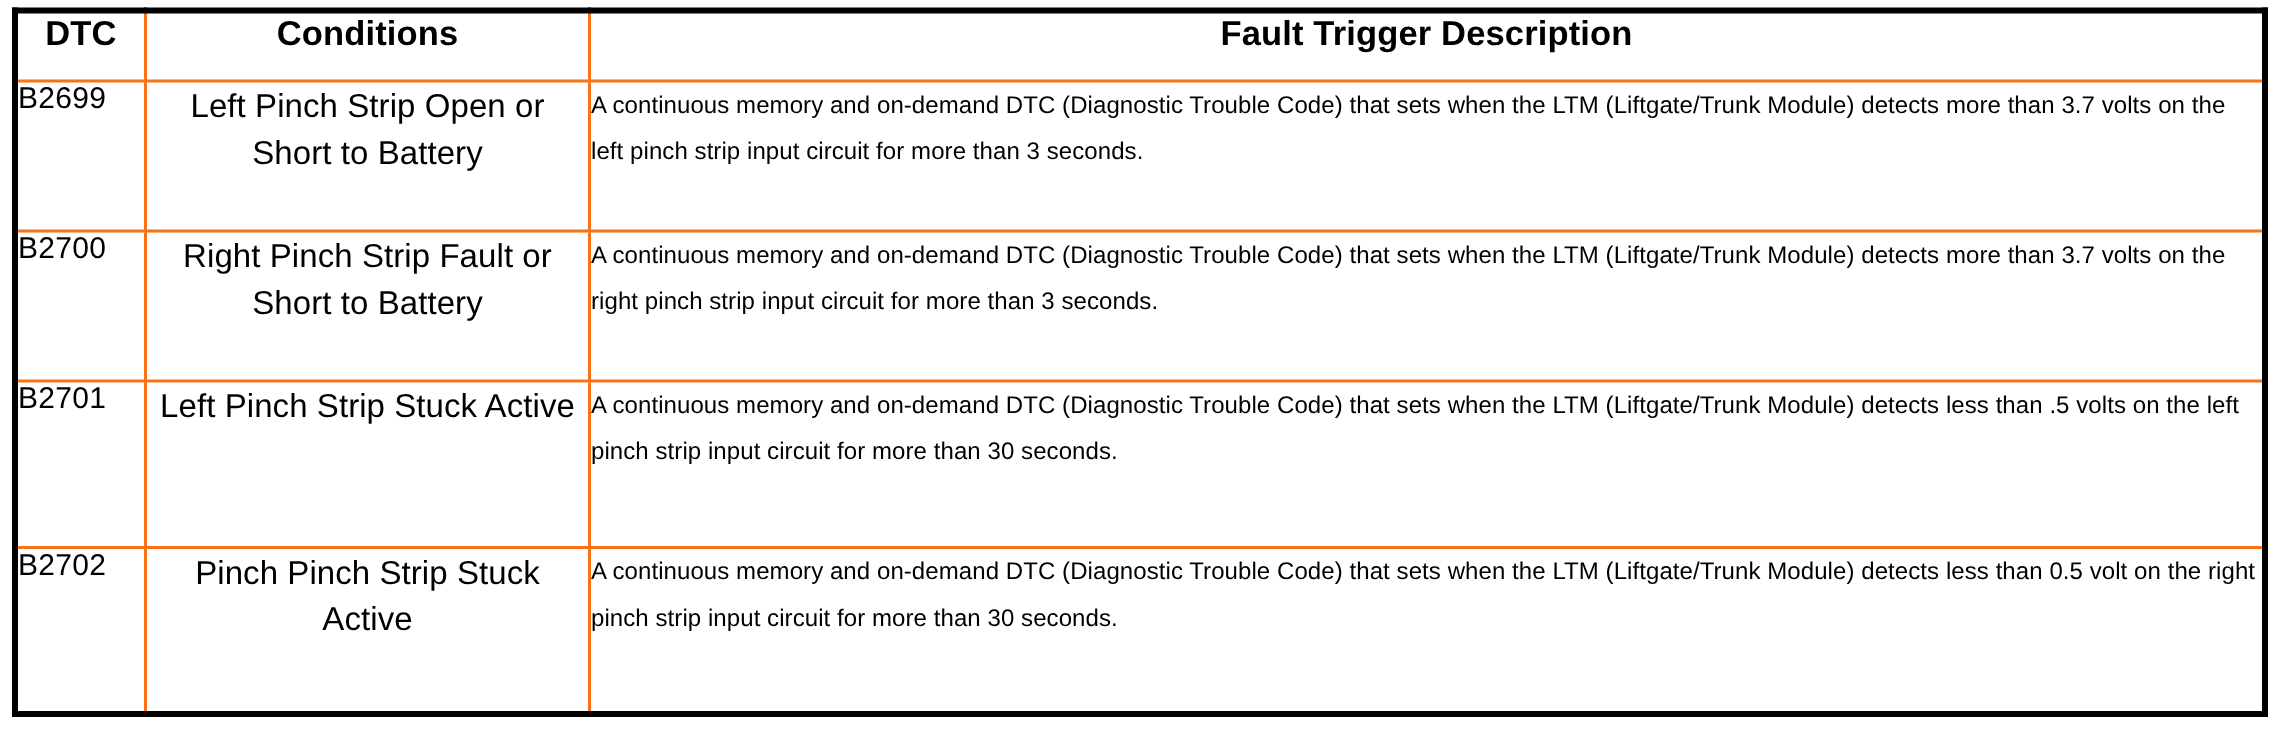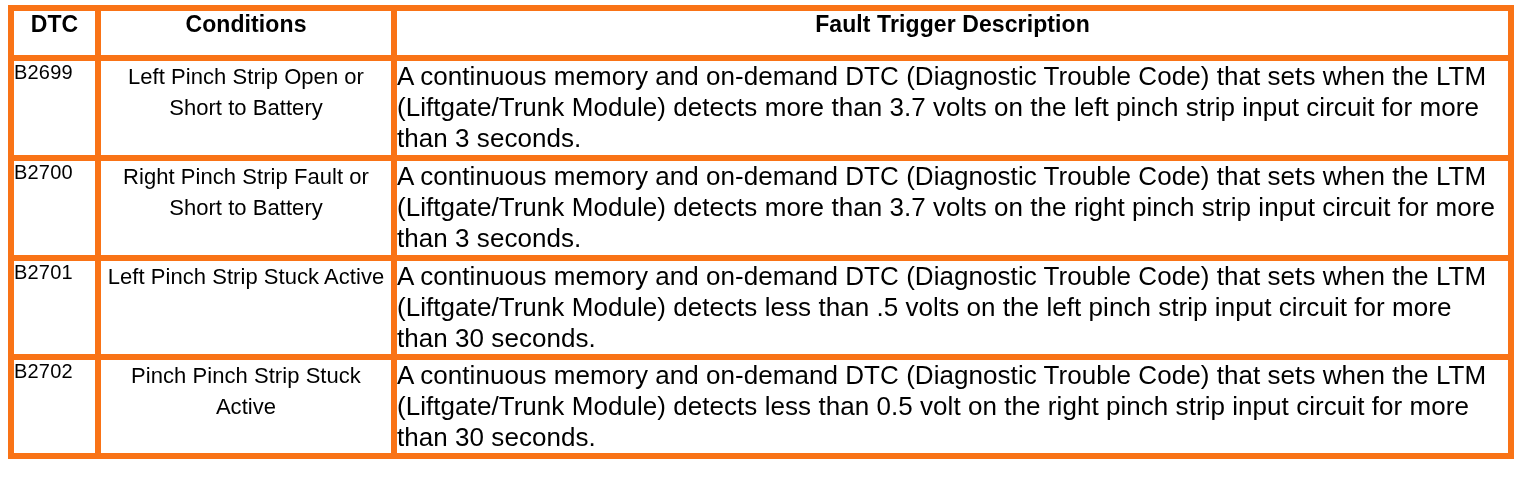--- a/index.html
+++ b/index.html
@@ -29,58 +29,58 @@
     width: 1500px;
     border: 4px solid #000;
   }
 
   table.dtc-table col.col-dtc   { width: 87px; }
   table.dtc-table col.col-desc  { width: 296px; }
   table.dtc-table col.col-fault { width: 1117px; }
 
   table.dtc-table th,
   table.dtc-table td {
-    border: 6px solid #f97316;
+    border: 2px solid #f97316;
     vertical-align: top;
     padding: 0;
     background: #fff;
   }
 
   
   thead th {
     height: 44px;
     text-align: center;
     vertical-align: middle;
     font-size: 23px;
     font-weight: bold;
     letter-spacing: 0.1px;
   }
   thead th.h-dtc   { padding: 0 2px; }
   thead th.h-desc  { padding: 0 2px; }
   thead th.h-fault { padding: 0 2px; }
 
   
   tbody tr { height: 100px; }
-  tbody tr.r-tall { height: 96px; }
+  tbody tr.r-tall { height: 111px; }
 
   td.c-dtc {
     font-size: 20px;
     padding: 12px 0 0 10px;
     white-space: nowrap;
     letter-spacing: 0.2px;
   }
   td.c-desc {
     font-size: 22px;
     line-height: 31px;
     padding: 10px 8px 0 10px;
     letter-spacing: 0.05px;
     text-align: center;
   }
   td.c-fault {
-    font-size: 26px;
+    font-size: 16px;
     line-height: 31px;
     padding: 10px 10px 0 10px;
     letter-spacing: 0.05px;
   }
 </style>
 </head>
 <body>
 
 <div class="table-wrap">
   <table class="dtc-table">

